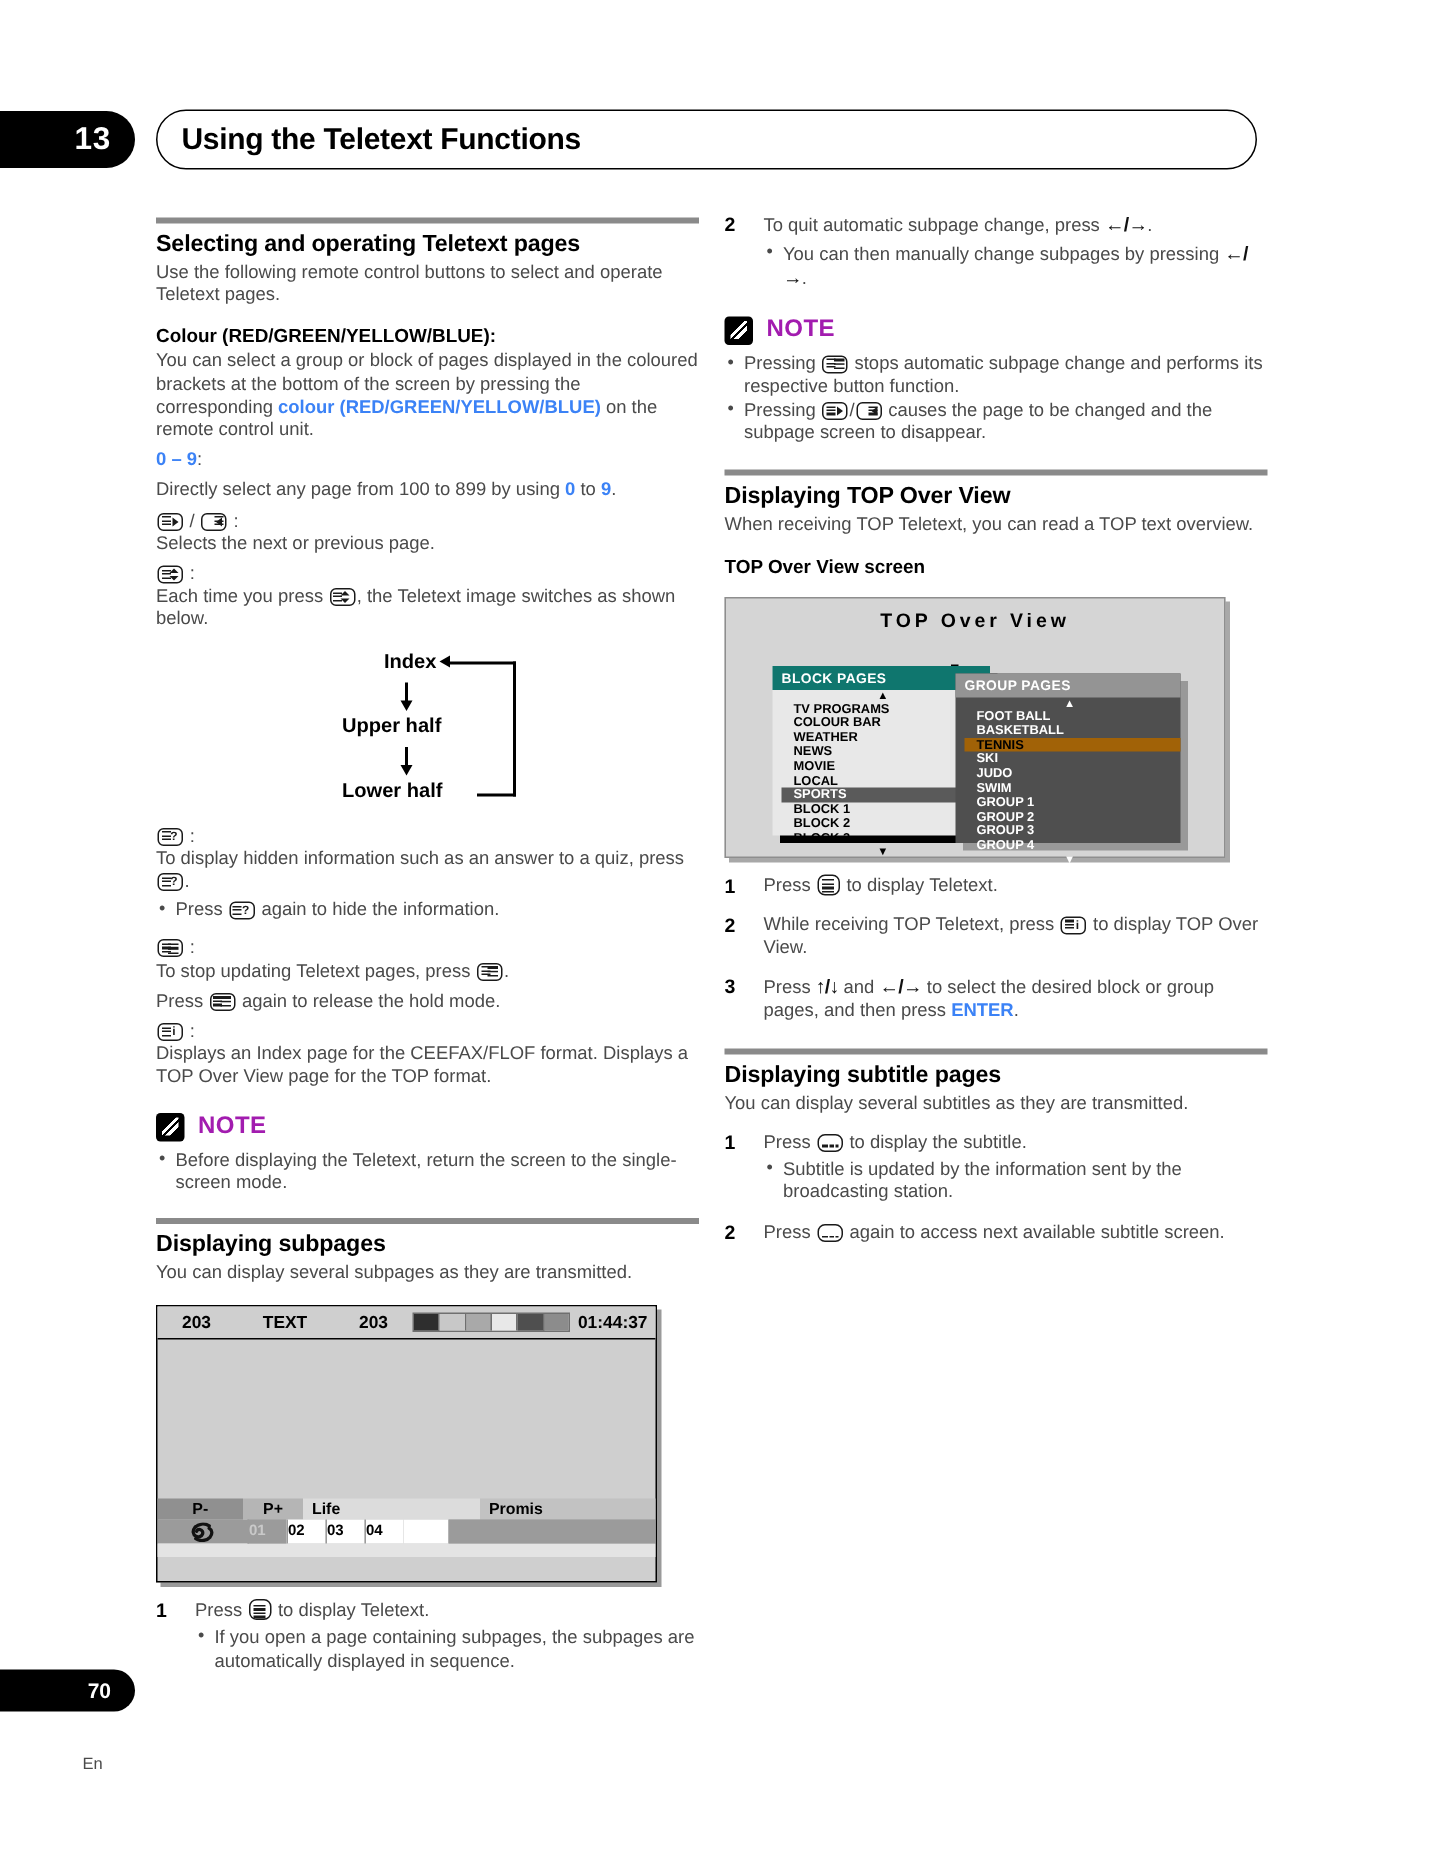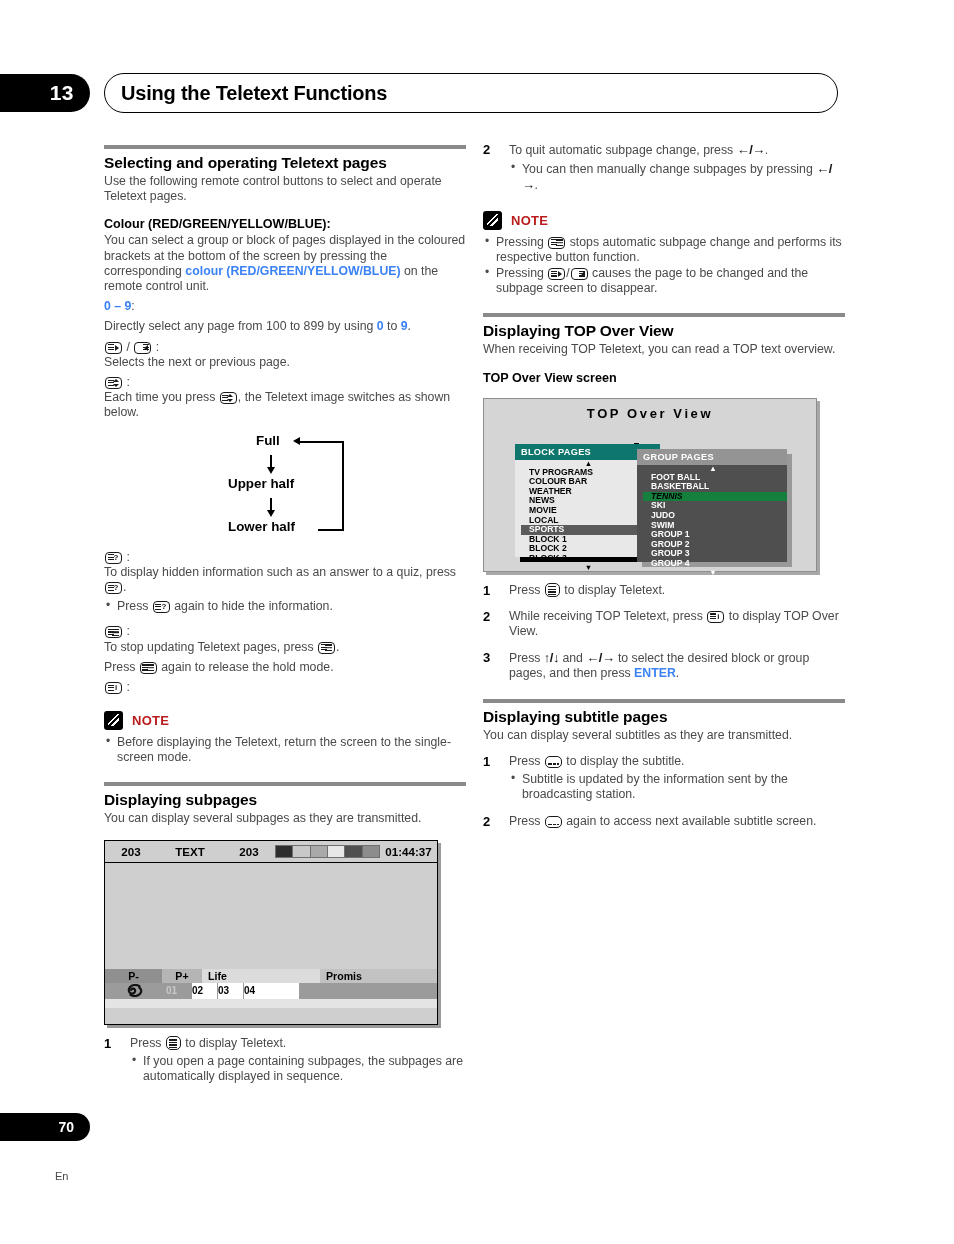--- a/index.html
+++ b/index.html
@@ -60,21 +60,21 @@
   .note { margin-top:16px; }
   .note-hd { display:flex; align-items:center; gap:9px; }
   .note-ico { width:19px; height:19px; background:#000; border-radius:3px; position:relative; flex:0 0 19px;}
   .note-ico:after{
     content:""; position:absolute; left:3.5px; top:3px; width:11px; height:12px;
     background:
       linear-gradient(135deg, transparent 0 40%, #fff 40% 52%, transparent 52% 100%),
       linear-gradient(135deg, transparent 0 62%, #fff 62% 74%, transparent 74% 100%);
     transform: rotate(0deg);
   }
-  .note-hd .lab { font-size:13px; font-weight:bold; color:#b91c1c; letter-spacing:0.3px;}
+  .note-hd .lab { font-size:16px; font-weight:bold; color:#a21caf; letter-spacing:0.3px;}
   .note ul { margin-top:5px; }
 
   
   .ki{
     display:inline-block; vertical-align:-3px;
     width:17px; height:12px; border:1.4px solid #1a1a1a; border-radius:4px;
     position:relative; background:#fff; margin:0 1px;
   }
   .ki .lines{ position:absolute; left:1.5px; top:1.5px; width:6px; height:7px; }
   .ki .lines i{ display:block; height:1.2px; background:#1a1a1a; margin-bottom:1.3px; width:100%; }
@@ -176,21 +176,21 @@
     position:absolute; left:153px; top:50px; width:150px; height:113px;
     background:#4f4f4f; box-shadow:5px 5px 0 #999;
   }
   .grouppanel .ph{ background:#949494; color:#fff; font-size:9.2px; font-weight:bold;
                    padding:3px 0 3px 6px; letter-spacing:0.3px;}
   .plist{ padding:0 0 0 14px; }
   .plist .it{ font-size:8.6px; font-weight:bold; line-height:9.6px; white-space:nowrap; }
   .blockpanel .plist .it{ color:#000; }
   .grouppanel .plist .it{ color:#fff; }
   .blockpanel .plist .it.sel{ background:#5a5a5a; color:#fff; margin-left:-8px; padding-left:8px; }
-  .grouppanel .plist .it.sel{ background:#15803d; color:#000; margin-left:-8px; padding-left:8px;font-style:italic; }
+  .grouppanel .plist .it.sel{ background:#a16207; color:#000; margin-left:-8px; padding-left:8px; }
   .caret{ text-align:center; font-size:7.5px; line-height:8px; margin-left:-12px; }
   .blockpanel .caret{ color:#000; } .grouppanel .caret{ color:#fff; }
   .marker{ position:absolute; left:150px; top:44px; width:5px; height:5px; background:#000;}
 
   
   .pagetab{ position:absolute; left:-30px; top:1113px; width:120px; height:28px;
             background:#000; border-radius:14px; display:flex; align-items:center;
             justify-content:flex-end; padding-right:16px; }
   .pagetab span{ color:#fff; font-size:14px; font-weight:bold; }
   .pagelang{ position:absolute; left:55px; top:1170px; font-size:11px; color:#4a4a4a; }
@@ -241,21 +241,21 @@
   <p><span>Each time you press </span><span class="ki"><span class="lines">
           <i></i>
           <i></i>
           <i></i>
         </span><span class="ud">
           <span class="u"></span>
           <span class="d"></span>
         </span></span><span>, the Teletext image switches as shown below.</span></p>
 
   <div class="cycle">
-    <div class="lbl cyc-full">Full</div>
+    <div class="lbl cyc-full">Index</div>
     <div class="lbl cyc-up">Upper half</div>
     <div class="lbl cyc-low">Lower half</div>
     <div class="cyc-line" style="left:166px; top:22px; width:2.4px; height:14px;"></div>
     <div class="ar-d" style="left:162.5px; top:34px;"></div>
     <div class="cyc-line" style="left:166px; top:65px; width:2.4px; height:14px;"></div>
     <div class="ar-d" style="left:162.5px; top:77px;"></div>
     <div class="cyc-line" style="left:214px; top:96px; width:26px; height:2.4px;"></div>
     <div class="cyc-line" style="left:237.6px; top:8px; width:2.4px; height:90px;"></div>
     <div class="cyc-line" style="left:196px; top:8px; width:44px; height:2.4px;"></div>
     <div class="ar-l" style="left:189px; top:4.6px;"></div>
@@ -293,20 +293,21 @@
           <i></i>
           <i></i>
           <i></i>
         </span><span class="bar2"></span><span class="bar"></span><span class="bar3"></span></span><span> again to release the hold mode.</span></p>
 
   <p class="gap-s"><span class="ki"><span class="lines">
           <i></i>
           <i></i>
           <i></i>
         </span><span class="gl">i</span></span> <span>:</span></p>
+  <p>Displays an Index page for the CEEFAX/FLOF format. Displays a TOP Over View page for the TOP format.</p>
 
   <div class="note">
     <div class="note-hd">
       <span class="note-ico"></span>
       <span class="lab">NOTE</span>
     </div>
     <ul>
       <li>Before displaying the Teletext, return the screen to the single-screen mode.</li>
     </ul>
   </div>

